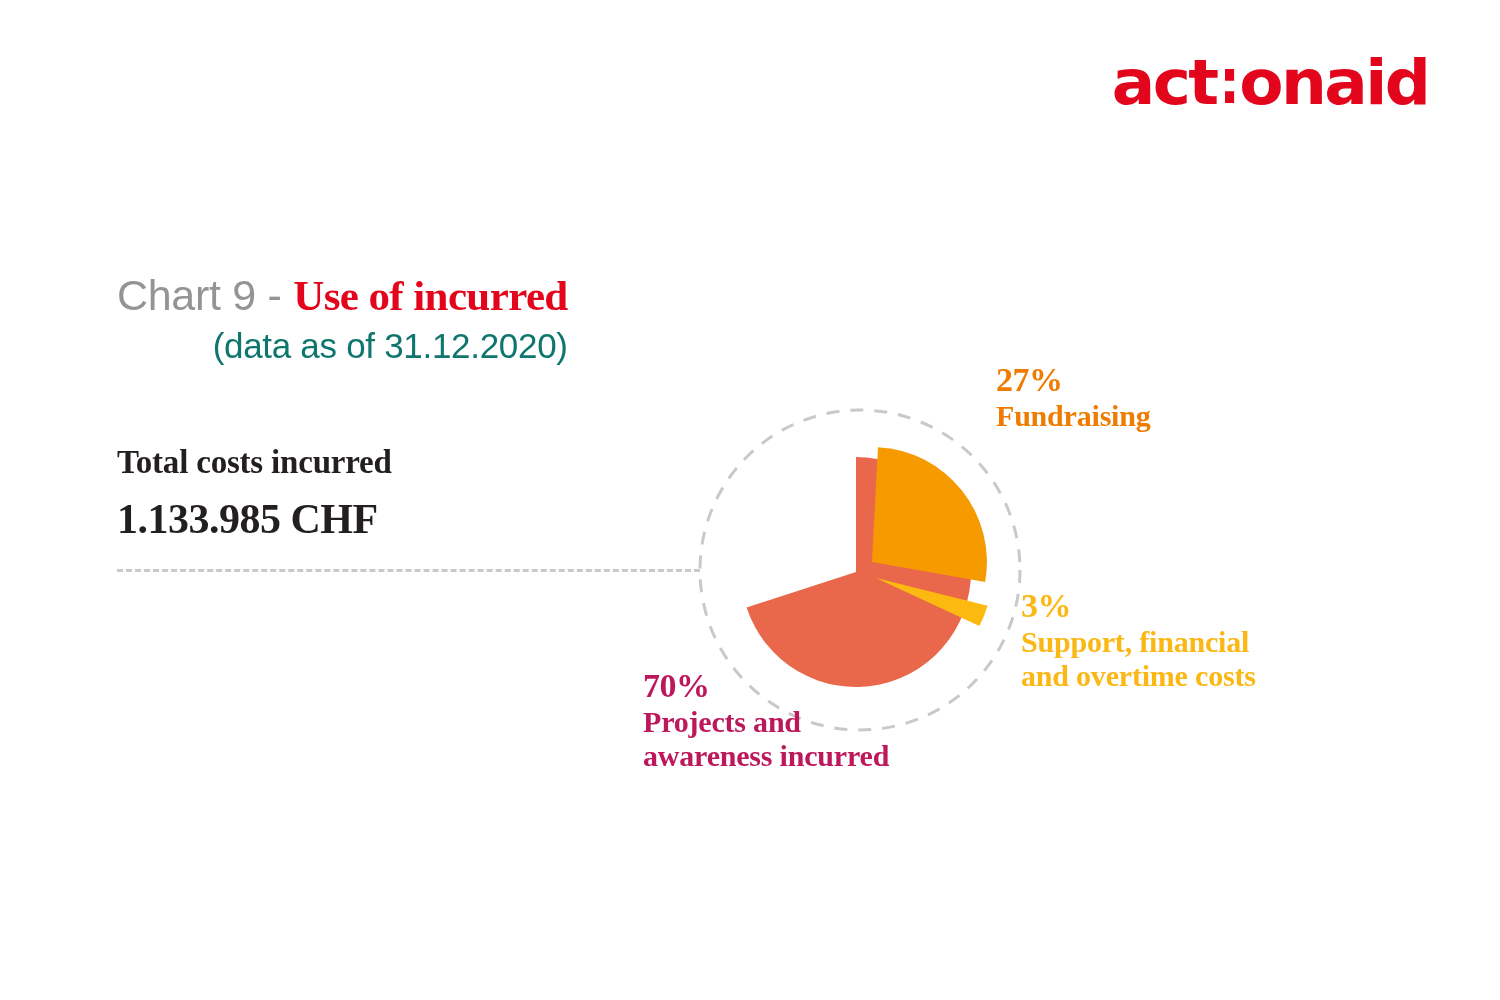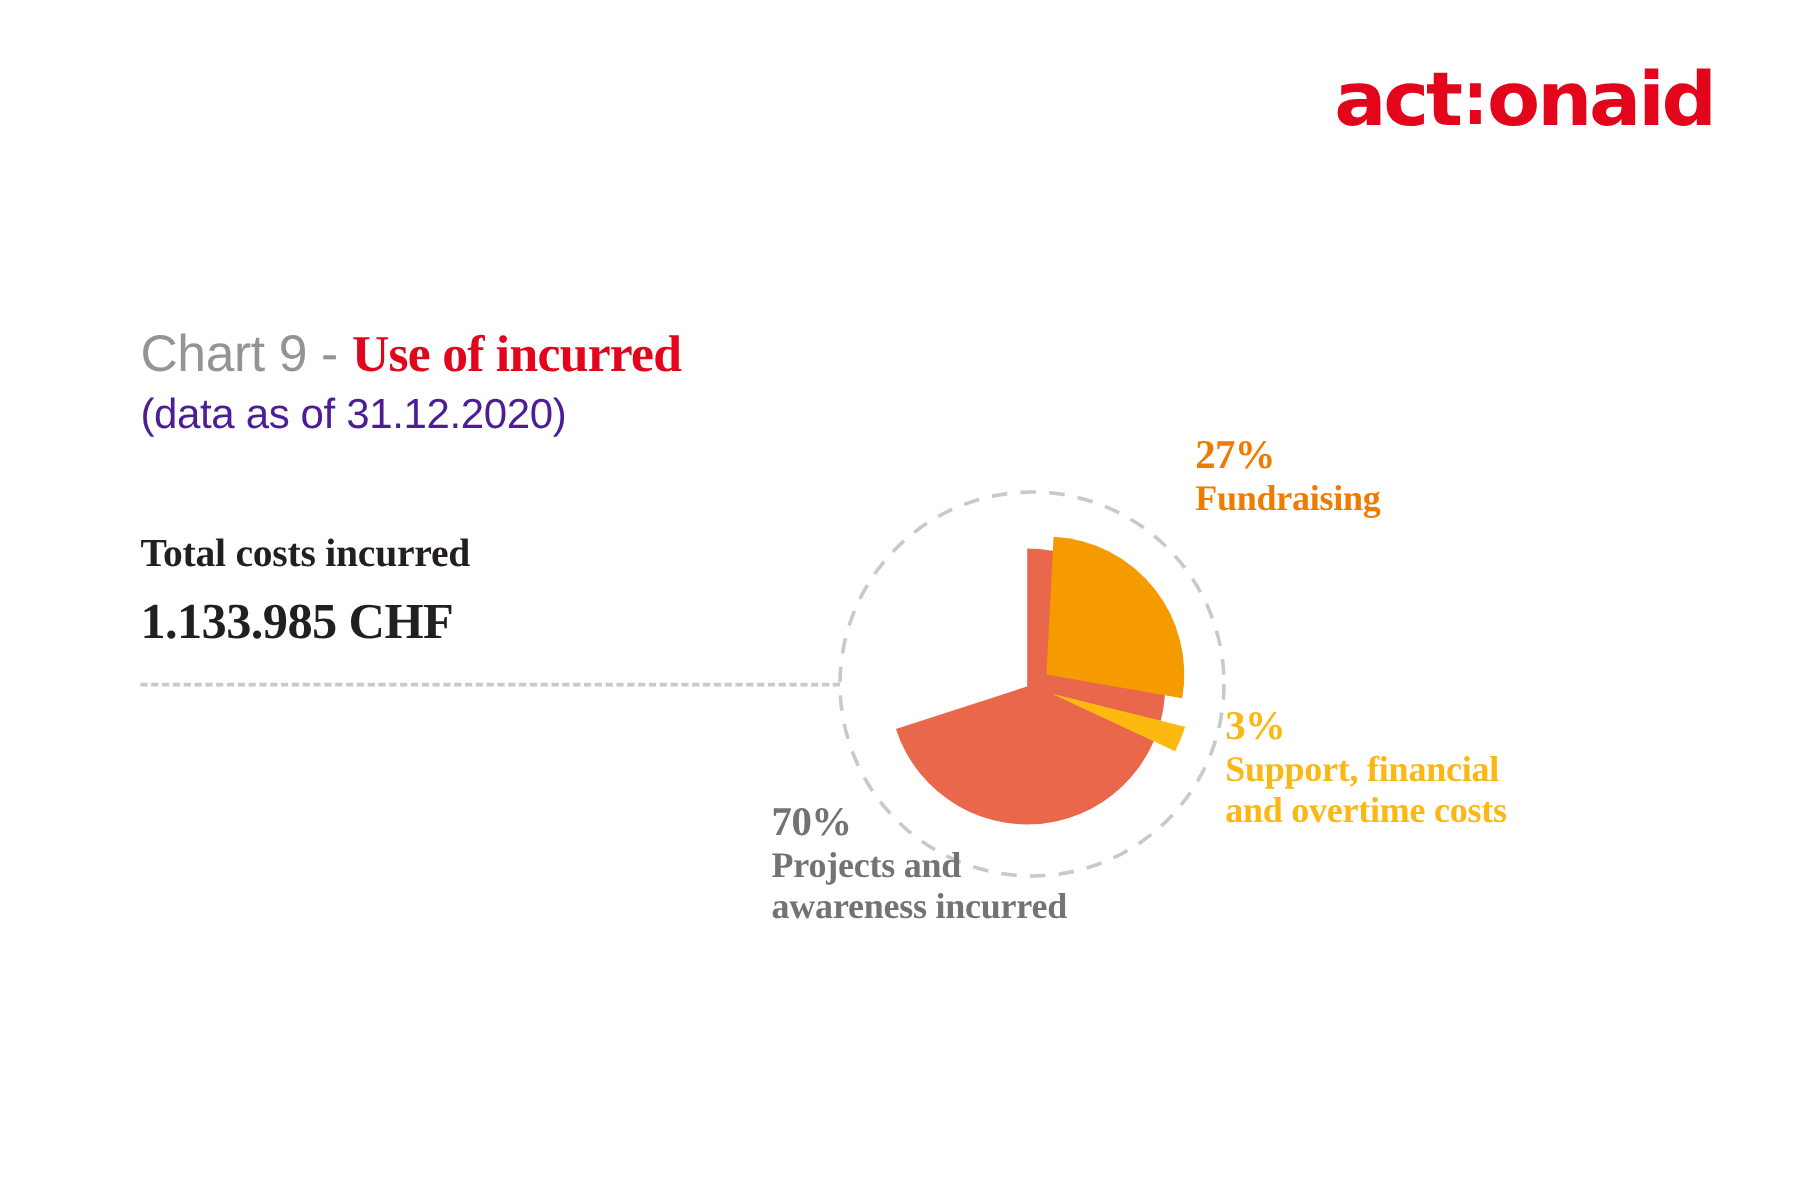--- a/index.html
+++ b/index.html
@@ -61,23 +61,24 @@
     font-family: "Liberation Serif", serif;
     font-weight: bold;
     color: #e3051b;
     letter-spacing: -0.6px;
   }
   .chart-subtitle {
     margin-top: 7px;
     font-family: "Liberation Sans", sans-serif;
     font-weight: 300;
     font-size: 35px;
-    color: #4c1d95;
+    color: #0f766e;
     letter-spacing: -0.3px;
     white-space: nowrap;
+    text-align: right;
   }
 
   
   .totals {
     position: absolute;
     left: 117px;
     top: 444px;
     font-family: "Liberation Serif", serif;
     color: #231f20;
   }
@@ -145,21 +146,21 @@
     color: #ef7c00;
   }
   .label-support {
     left: 1021px;
     top: 588px;
     color: #fbb713;
   }
   .label-projects {
     left: 643px;
     top: 668px;
-    color: #737373;
+    color: #be185d;
     font-family: Liberation Serif, serif;
   }
 </style>
 </head>
 <body>
 
 <div class="page">
 
   <div class="logo">
     <span>act</span><span class="colon">:</span><span>onaid</span>

